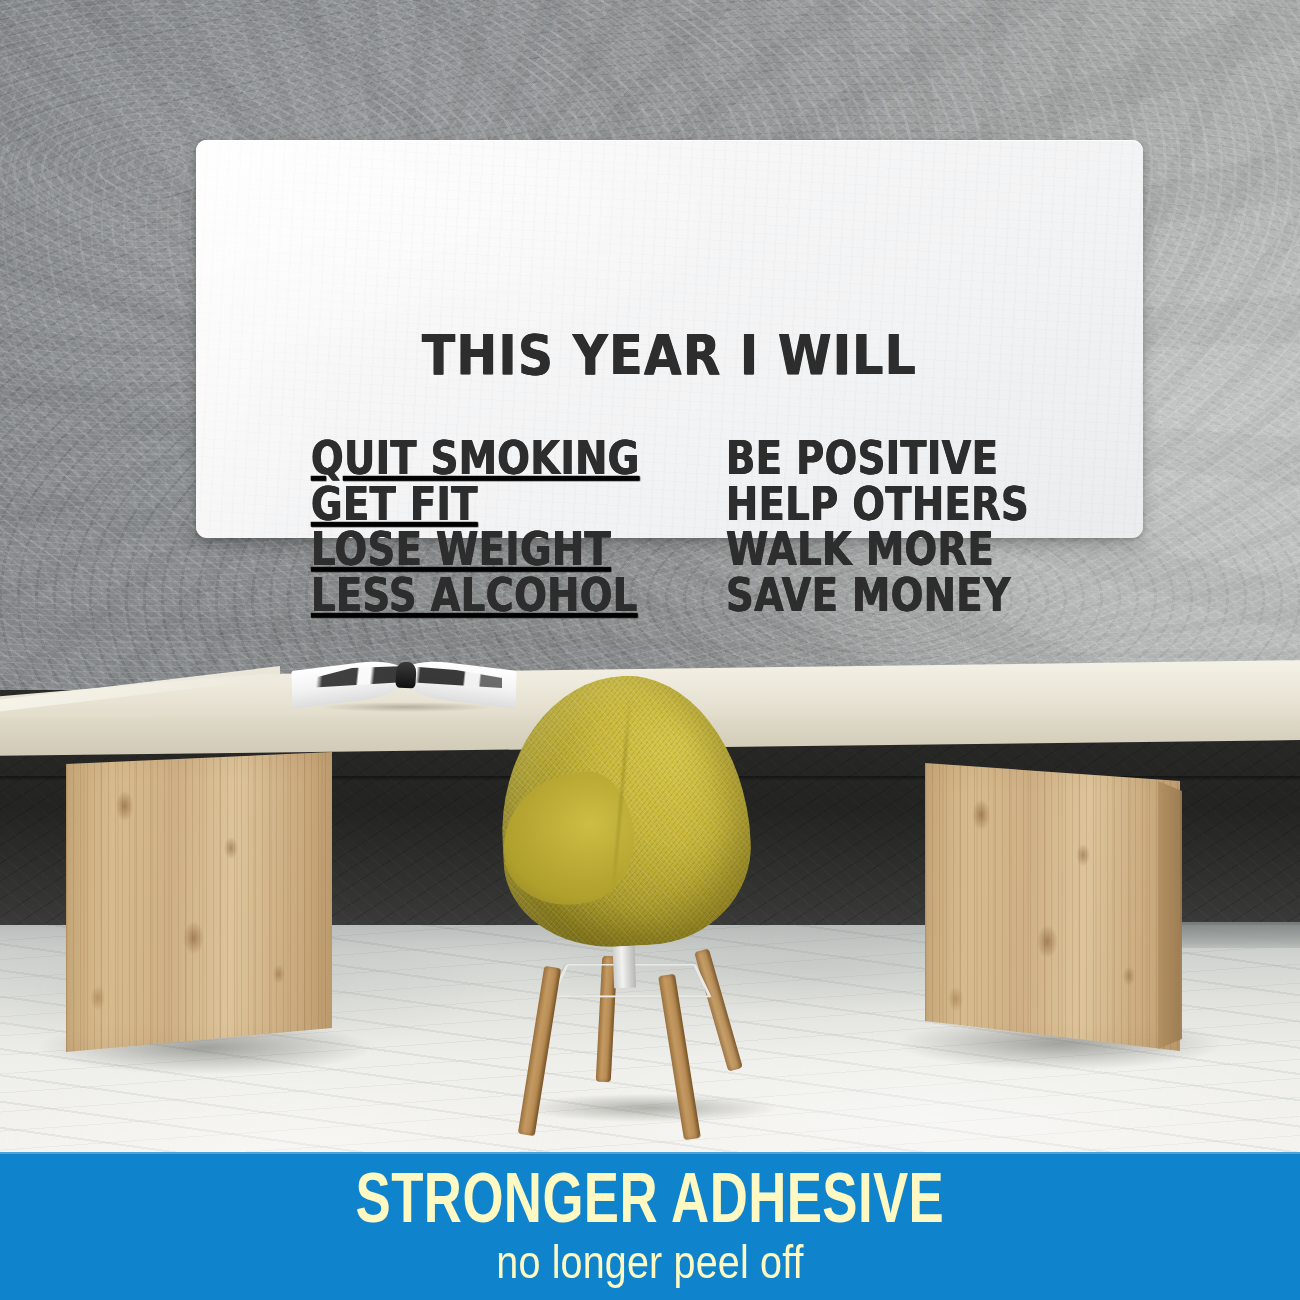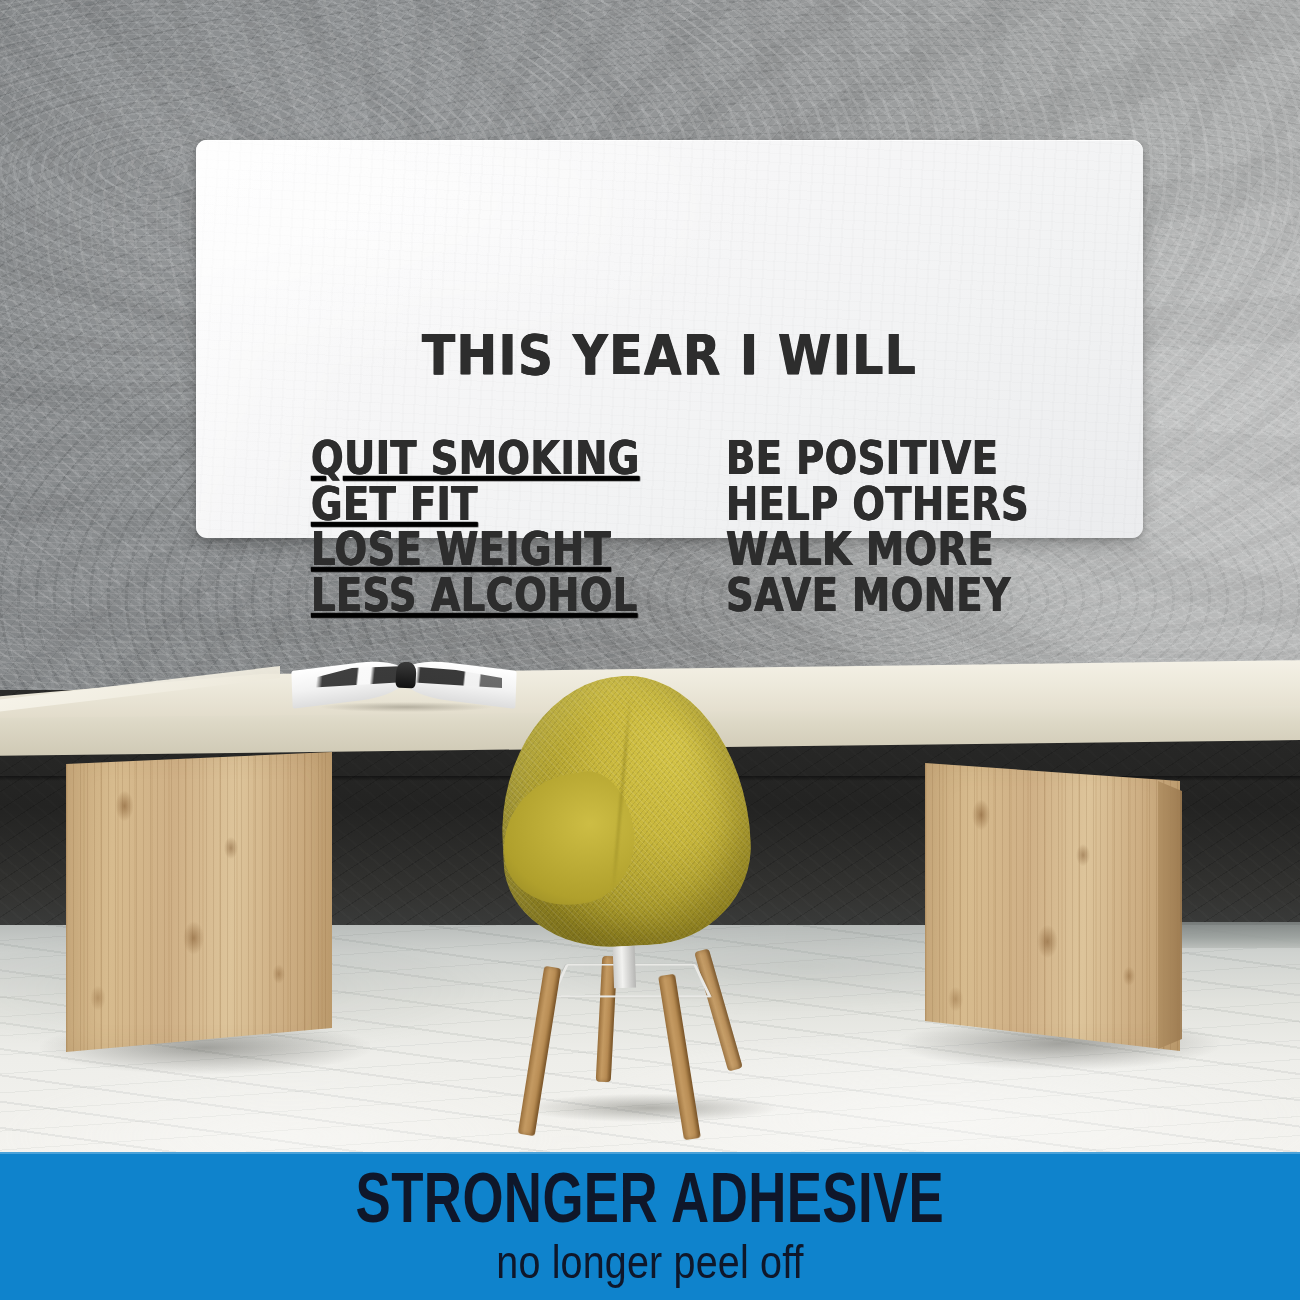--- a/index.html
+++ b/index.html
@@ -277,21 +277,21 @@
   .chair-shadow {
     position:absolute; left:470px; top:1086px; width:360px; height:44px;
     background:radial-gradient(ellipse 180px 20px at 50% 50%, rgba(70,70,62,.38), rgba(0,0,0,0) 72%);
   }
 
   
   .banner {
     position:absolute; left:0; top:1152px; width:1300px; height:148px;
     background:#0f83cc;
     display:flex; flex-direction:column; align-items:center; justify-content:center;
-    color:#0f172a;
+    color:#fef9c3;
     overflow:hidden;
   }
   .banner-title {
     font-family:"Liberation Sans", sans-serif;
     font-weight:700;
     font-size:66px;
     line-height:62px;
     letter-spacing:.5px;
     transform:scaleX(.80) scaleY(1.06);
     white-space:nowrap;

